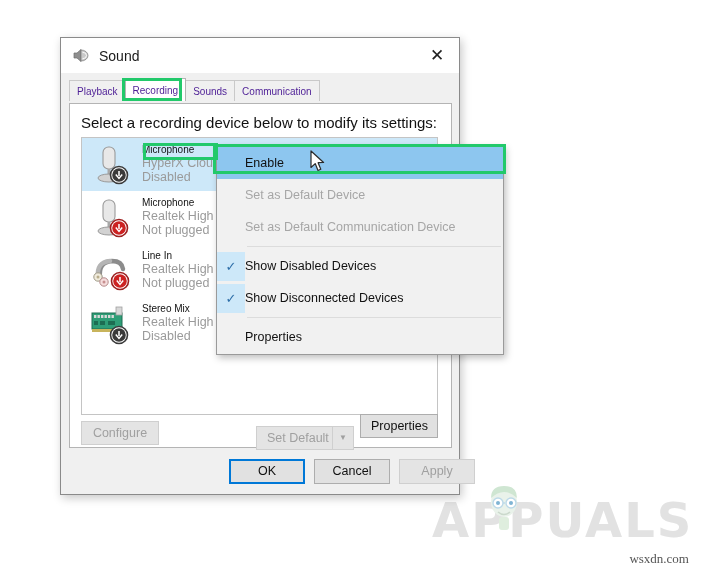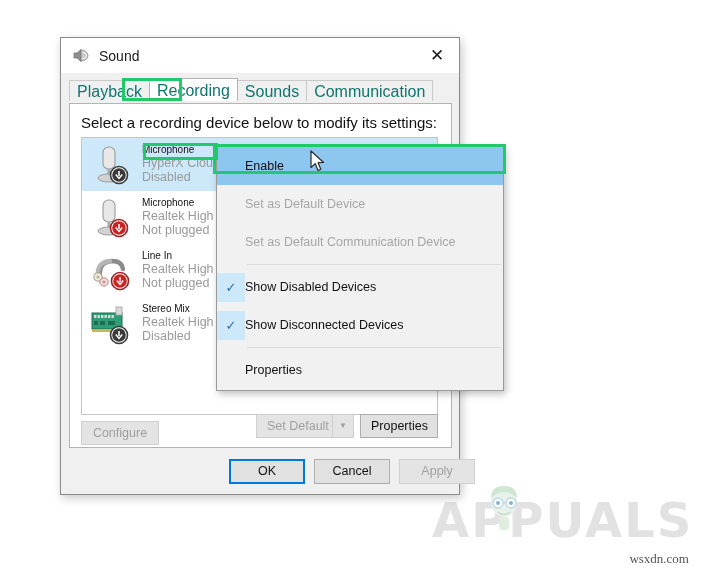--- a/index.html
+++ b/index.html
@@ -102,22 +102,22 @@
     height: 23px;
     margin: 5px 0 0 8px;
     display: flex;
     align-items: flex-end;
     z-index: 4;
   }
   .tab {
     height: 21px;
     line-height: 21px;
     padding: 0 7px;
-    font-size: 16px;
-    color: #0f766e;
+    font-size: 10px;
+    color: #4c1d95;
     background: #f0f0f0;
     border: 1px solid #c9c9c9;
     border-bottom: none;
     margin-right: -1px;
     box-sizing: border-box;
     white-space: nowrap;
   }
   .tab.active {
     background: #ffffff;
     height: 23px;
@@ -220,21 +220,21 @@
   }
   #configure-btn {
     position: absolute;
     left: 0;
     top: 7px;
     width: 78px;
   }
   #setdefault-split {
     position: absolute;
     right: 84px;
-    top: 0;
+    top: 12px;
     display: flex;
     justify-content: flex-end;
   }
   #setdefault-btn {
     width: 76px;
     border-right: none;
   }
   #setdefault-arrow {
     width: 21px;
     display: flex;
@@ -287,21 +287,21 @@
     top: 145px;
     width: 288px;
     background: #f1f1f1;
     border: 1px solid #9a9a9a;
     box-shadow: 2px 3px 7px rgba(0,0,0,0.25);
     box-sizing: border-box;
     z-index: 10;
     padding: 1px 0 1px 0;
   }
   .menu-item {
-    height: 38px;
+    height: 32px;
     display: flex;
     align-items: center;
     font-size: 12.5px;
     color: #111;
     position: relative;
   }
   .menu-item .mi-check {
     width: 28px;
     flex: 0 0 28px;
     text-align: center;

